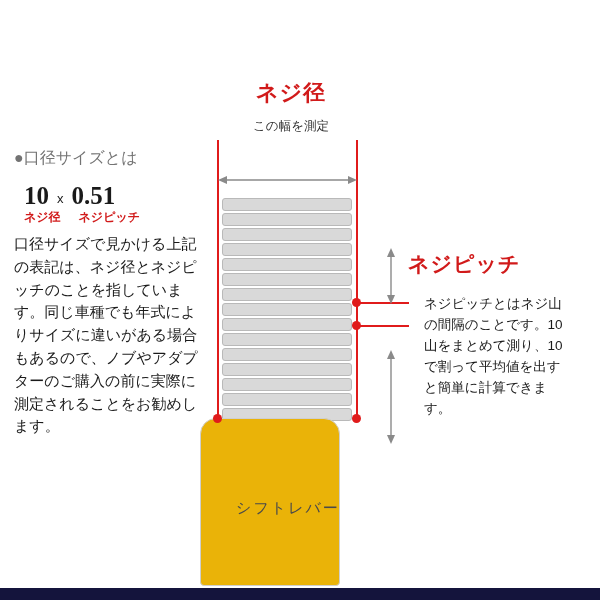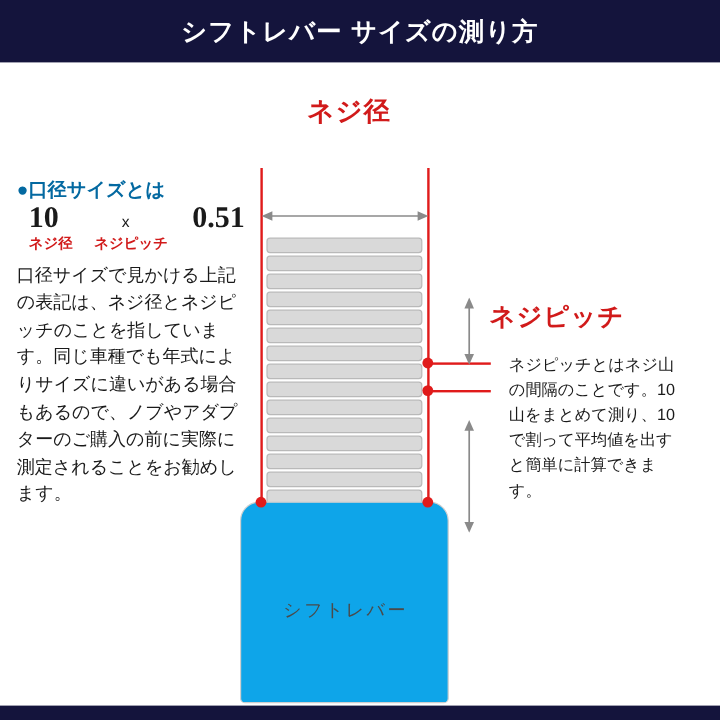--- a/index.html
+++ b/index.html
@@ -51,32 +51,31 @@
 
   
   #left-col {
     position: absolute;
     left: 14px;
     top: 148px;
     width: 190px;
   }
   #kokei-heading {
     font-size: 16px;
-    color: #0369a1;
-    font-weight: bold;
-    margin: 0 0 0 0;
+    color: #737373;
+    font-weight: normal;
+    margin: 0 0 14px 0;
     letter-spacing: 0px;
   }
   #size-example {
     display: flex;
     align-items: flex-end;
     gap: 8px;
     margin-left: 10px;
     margin-bottom: 1px;
-    justify-content: space-between;
   }
   .size-num {
     font-size: 25px;
     font-weight: bold;
     color: #1a1a1a;
     line-height: 1;
     font-family: "Liberation Serif", serif;
   }
   .size-x {
     font-size: 13px;
@@ -168,23 +167,23 @@
     border: 1px solid #b9b9b9;
     box-sizing: border-box;
     border-radius: 3px;
   }
 
   
   #lever {
     position: absolute;
     left: 4px;
     top: 340px;
-    width: 174px;
+    width: 140px;
     height: 168px;
-    background: #0ea5e9;
+    background: #eab308;
     border: 1px solid #cfcfcf;
     border-radius: 16px 16px 4px 4px;
     box-sizing: border-box;
   }
   #lever-label {
     position: absolute;
     left: 0;
     top: 80px;
     width: 174px;
     text-align: center;
@@ -245,23 +244,20 @@
     line-height: 1.55;
     color: #1a1a1a;
     margin: 16px;
   }
 </style>
 </head>
 <body>
 
 <div id="page">
 
-  <div id="header">
-    <span id="header-title">シフトレバー  サイズの測り方</span>
-  </div>
 
   <div id="left-col">
     <div id="kokei-heading">●口径サイズとは</div>
 
     <div id="size-example">
       <span class="size-num">10</span>
       <span class="size-x">x</span>
       <span class="size-num">0.51</span>
     </div>
 
@@ -269,20 +265,21 @@
       <span class="size-label">ネジ径</span>
       <span class="size-label" id="size-label-2">ネジピッチ</span>
     </div>
 
     <p id="left-paragraph">口径サイズで見かける上記の表記は、ネジ径とネジピッチのことを指しています。同じ車種でも年式によりサイズに違いがある場合もあるので、ノブやアダプターのご購入の前に実際に測定されることをお勧めします。</p>
   </div>
 
   <div id="diagram">
 
     <div id="neji-kei-title">ネジ径</div>
+    <div id="measure-caption">この幅を測定</div>
 
     <div class="v-red-line" id="v-red-left"></div>
     <div class="v-red-line" id="v-red-right"></div>
 
     <svg id="width-arrow" viewBox="0 0 139 12">
       <line x1="6" y1="6" x2="133" y2="6" stroke="#8a8a8a" stroke-width="1.4"></line>
       <polygon points="0,6 9,2 9,10" fill="#8a8a8a"></polygon>
       <polygon points="139,6 130,2 130,10" fill="#8a8a8a"></polygon>
     </svg>
 

